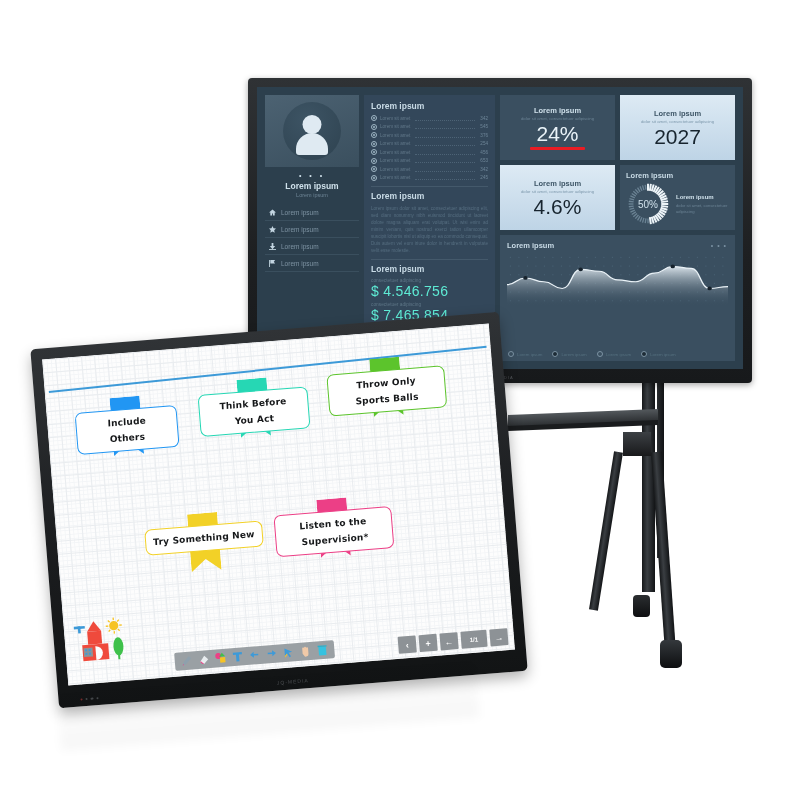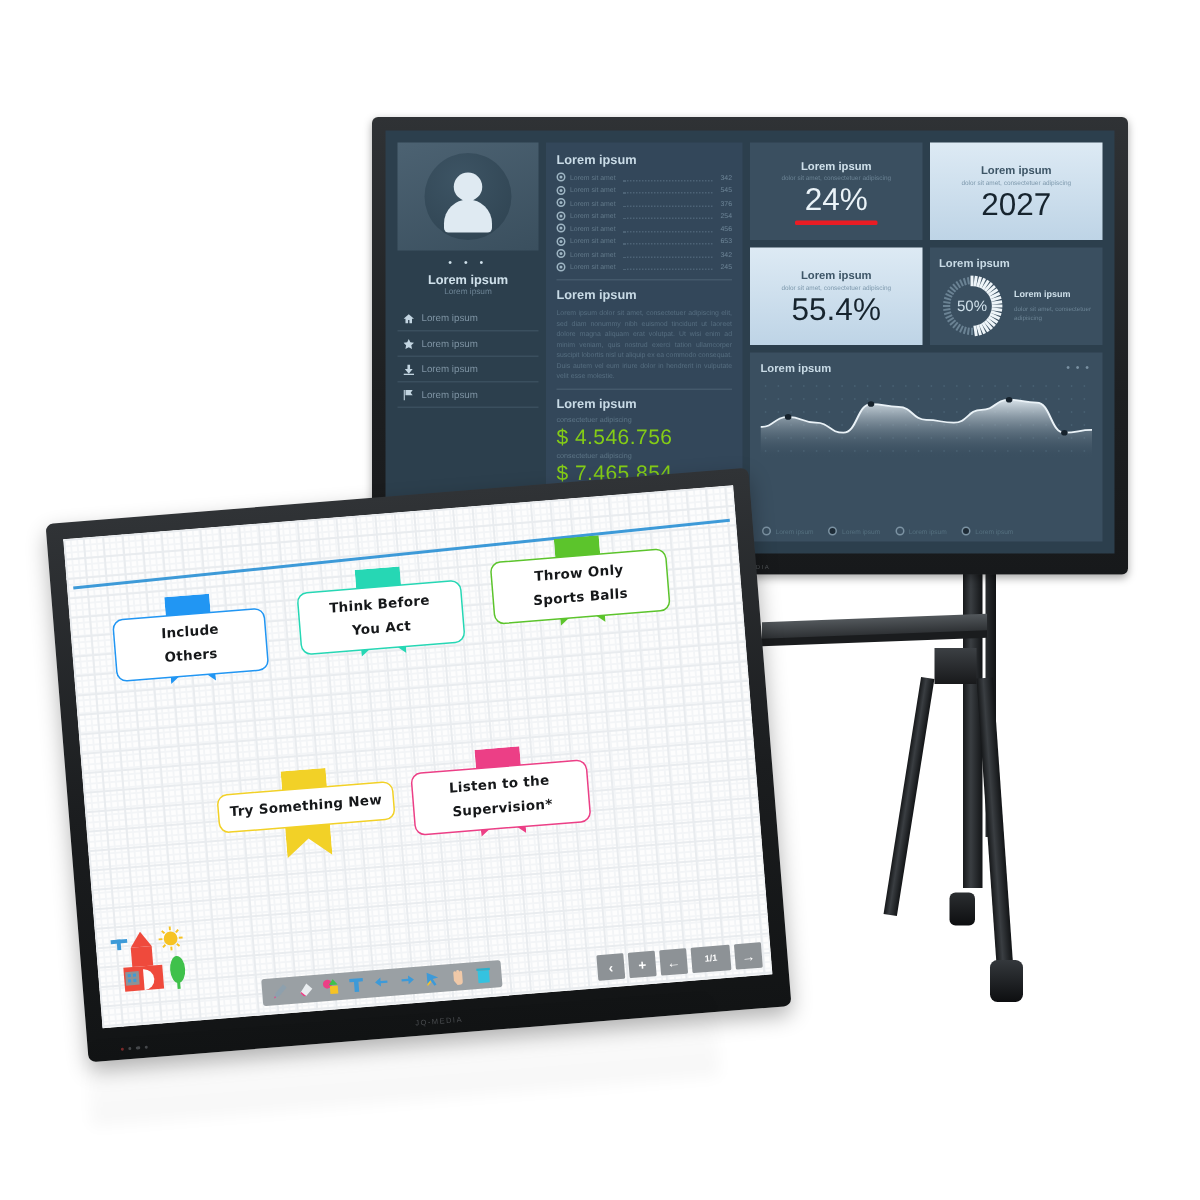--- a/index.html
+++ b/index.html
@@ -35,21 +35,21 @@
   .mid-h { color:#c9dbe6; font-size:8.5px; font-weight:600; margin-bottom:4px;}
   .lrow { display:flex; align-items:center; gap:3px; margin-bottom:2.5px; }
   .lrad { width:6px;height:6px;border-radius:50%;border:1.2px solid #9fb6c4; flex:none; position:relative;}
   .lrad:after{content:"";position:absolute;left:1px;top:1px;width:2px;height:2px;border-radius:50%;background:#9fb6c4;}
   .ltxt { color:#62798a; font-size:4.6px; white-space:nowrap; }
   .ldots{flex:1;border-bottom:1px dotted #4d6376;margin:0 2px;height:5px;}
   .lval{color:#6e8698;font-size:4.6px;}
   .midsep{height:1px;background:#44596b;margin:5px 0 4px;}
   .mid-p { color:#566e80; font-size:4.6px; line-height:1.55; text-align:justify;}
   .mny-lbl{color:#5d7586;font-size:4.8px;margin-top:3px;}
-  .mny{color:#84cc16;font-size:14px;font-weight:400;letter-spacing:.3px;}
+  .mny{color:#5eead4;font-size:14px;font-weight:400;letter-spacing:.3px;}
 
   .dash-right { flex:1; display:flex; flex-direction:column; gap:5px; }
   .kpi-row { display:flex; gap:5px; height:65px; }
   .kpi { flex:1; padding:6px; display:flex; flex-direction:column; align-items:center; justify-content:center; }
   .kpi.dark { background:#3a4f60; }
   .kpi.light{ background:linear-gradient(180deg,#ddeaf4,#bed4e6); }
   .kpi-t{font-size:7.5px;font-weight:600;margin-bottom:1px;}
   .kpi.dark .kpi-t{color:#cfe0ea;} .kpi.light .kpi-t{color:#3d5566;}
   .kpi-s{font-size:4.3px;margin-bottom:2px;}
   .kpi.dark .kpi-s{color:#6b8394;} .kpi.light .kpi-s{color:#7d98ac;}
@@ -258,21 +258,21 @@
           <div class="kpi light">
             <div class="kpi-t">Lorem ipsum</div>
             <div class="kpi-s">dolor sit amet, consectetuer adipiscing</div>
             <div class="kpi-v">2027</div>
           </div>
         </div>
         <div class="kpi-row">
           <div class="kpi light">
             <div class="kpi-t">Lorem ipsum</div>
             <div class="kpi-s">dolor sit amet, consectetuer adipiscing</div>
-            <div class="kpi-v">55.4%</div>
+            <div class="kpi-v">4.6%</div>
           </div>
           <div class="kpi-gauge">
             <div class="g-title">Lorem ipsum</div>
             <div class="g-body">
               <div class="g-ring">
                 <svg viewBox="0 0 100 100" width="44" height="44">
                   <g id="gauge-ticks">
                       <line x1="50" y1="20" x2="50" y2="4" stroke="#eef5f9" stroke-width="4.5"></line>
                       <line x1="54.26944514819856" y1="20.30535674357202" x2="56.54648256057113" y2="4.468213673477095" stroke="#eef5f9" stroke-width="4.5"></line>
                       <line x1="58.45197670524289" y1="21.215210791565077" x2="62.95969761470577" y2="5.863323213733118" stroke="#eef5f9" stroke-width="4.5"></line>

